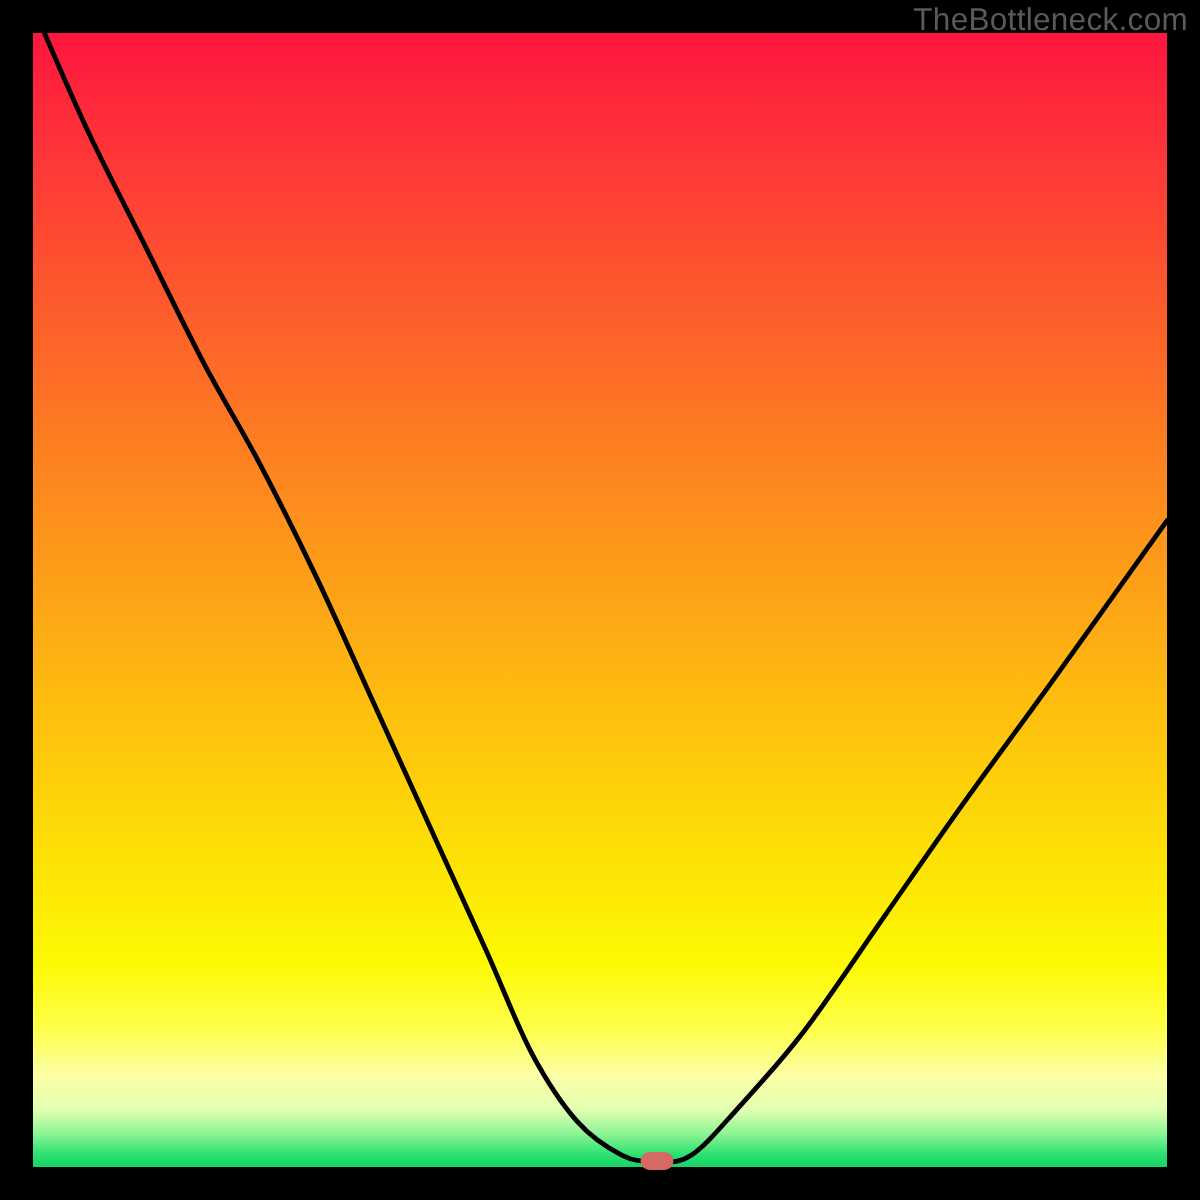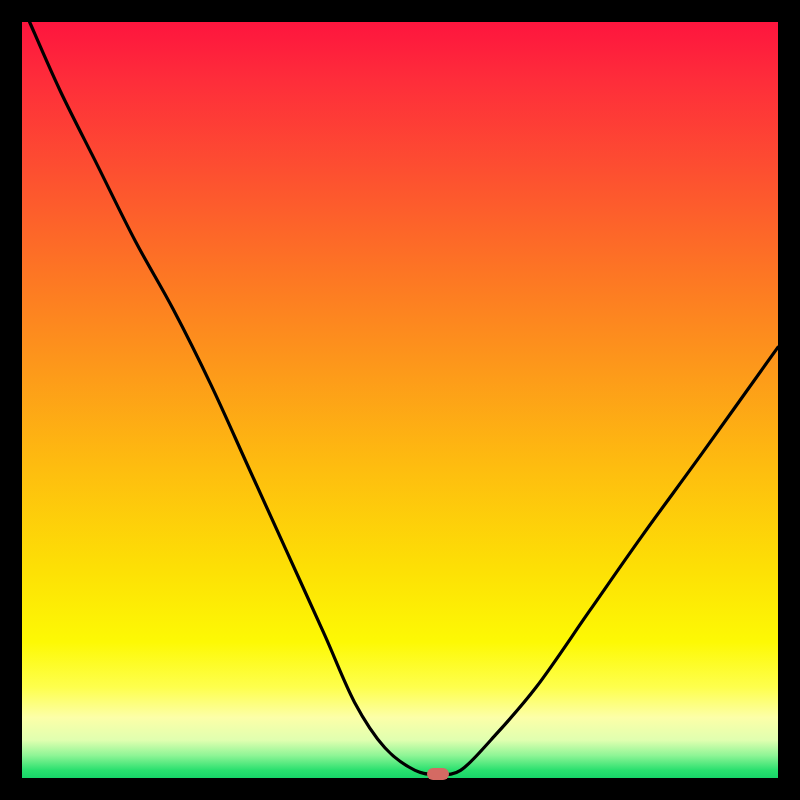--- a/index.html
+++ b/index.html
@@ -77,14 +77,15 @@
   <div class="plot-area">
 
     <svg class="curve" viewBox="0 0 756 756" preserveAspectRatio="none">
       <path d="M 7.6 0.0 C 12.6 11.3, 26.5 44.1, 37.8 68.0 C 49.1 92.0, 63.0 118.4, 75.6 143.6 C 88.2 168.8, 100.8 195.3, 113.4 219.2 C 126.0 243.2, 138.6 263.3, 151.2 287.3 C 163.8 311.2, 176.4 336.4, 189.0 362.9 C 201.6 389.3, 214.2 418.3, 226.8 446.0 C 239.4 473.8, 252.0 501.5, 264.6 529.2 C 277.2 556.9, 291.1 587.2, 302.4 612.4 C 313.7 637.6, 322.6 661.5, 332.6 680.4 C 342.7 699.3, 352.8 714.4, 362.9 725.8 C 373.0 737.1, 384.3 744.0, 393.1 748.4 C 401.9 752.9, 408.2 752.2, 415.8 752.2 C 423.4 752.2, 429.7 754.1, 438.5 748.4 C 447.3 742.8, 456.1 732.1, 468.7 718.2 C 481.3 704.3, 497.7 686.7, 514.1 665.3 C 530.5 643.9, 549.4 614.9, 567.0 589.7 C 584.6 564.5, 601.0 540.5, 619.9 514.1 C 638.8 487.6, 657.7 462.4, 680.4 430.9 C 703.1 399.4, 743.4 342.7, 756.0 325.1" fill="none" stroke="#000000" stroke-width="3.2" stroke-linecap="round" stroke-linejoin="round"></path>
     </svg>
 
     <div class="marker" style="left: 415.8px; top: 752.22px; background: rgb(212, 106, 99);"></div>
 
   </div>
 
+  <div class="watermark">TheBottleneck.com</div>
 
 </div>
 
 </body></html>

